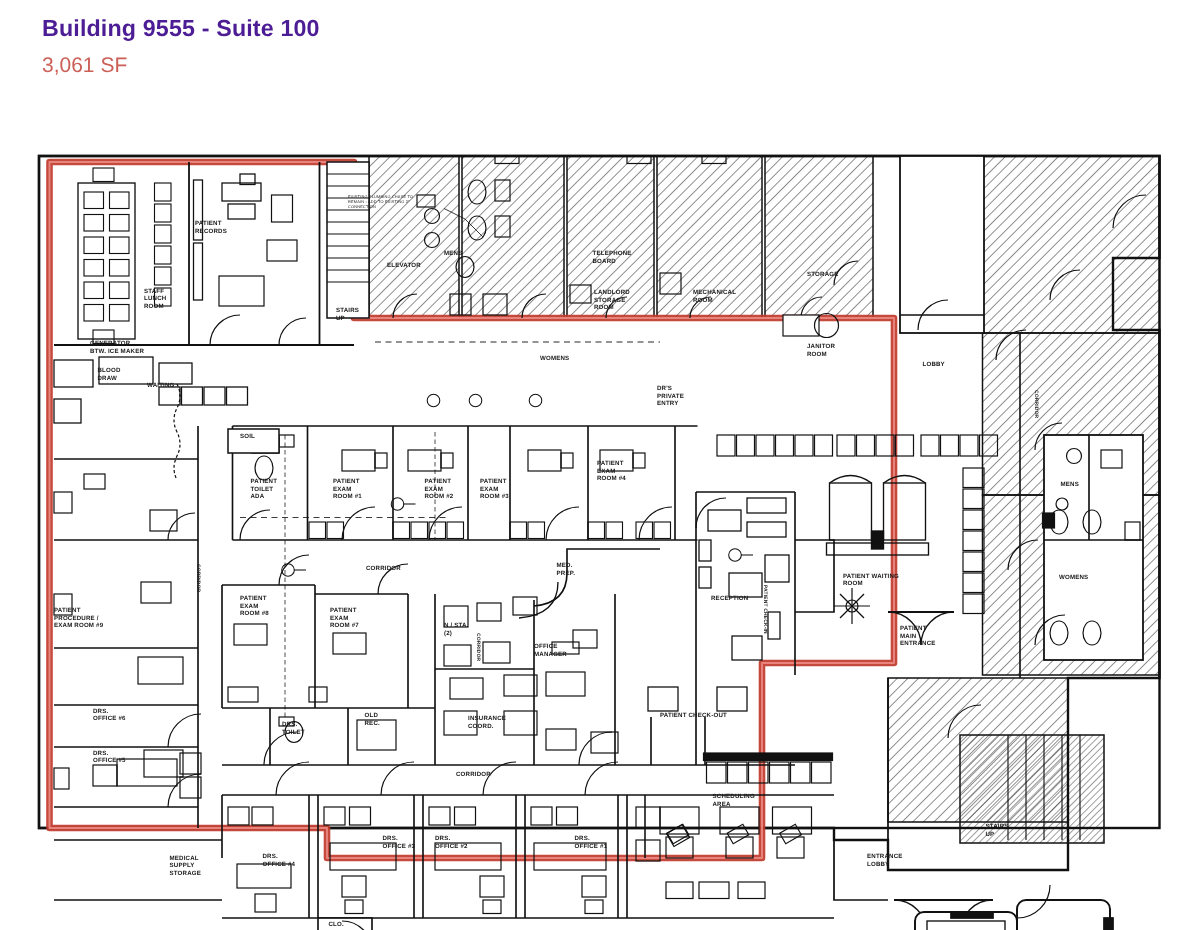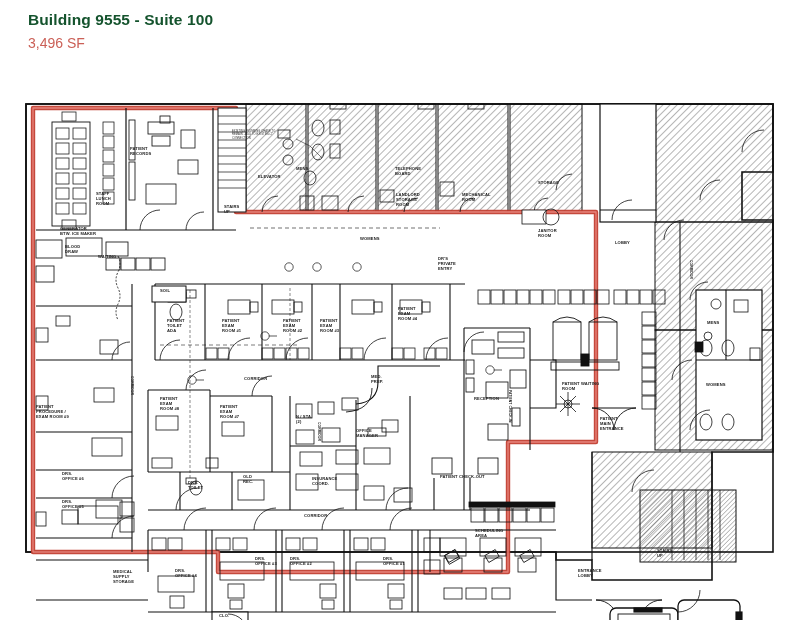--- a/index.html
+++ b/index.html
@@ -18,21 +18,21 @@
   
   #header {
     position: absolute;
     left: 28px;
     top: 10px;
     width: 500px;
   }
   #plan-title {
     font-size: 15.5px;
     font-weight: bold;
-    color: #14532d;
+    color: #4c1d95;
     letter-spacing: 0.1px;
     line-height: 1.35;
     margin: 0;
   }
   #plan-area {
     font-size: 14px;
     font-weight: normal;
     color: #cb6057;
     line-height: 1.35;
     margin: 3px 0 0 0;
@@ -61,21 +61,21 @@
     letter-spacing: 0.12px;
   }
   .rmlabel.tiny { font-size: 3.3px; }
   .rmlabel.mini { font-size: 2.6px; font-weight: normal; }
 </style>
 </head>
 <body>
 
 <div id="header">
   <div id="plan-title">Building 9555 - Suite 100</div>
-  <div id="plan-area">3,496 SF</div>
+  <div id="plan-area">3,061 SF</div>
 </div>
 
 <div id="plan-wrap">
 <svg id="plan-svg" viewBox="0 0 793 560" xmlns="http://www.w3.org/2000/svg">
 
   <defs>
     <pattern id="hatch45" width="5" height="5" patternUnits="userSpaceOnUse" patternTransform="rotate(45)">
       <line x1="0" y1="0" x2="0" y2="5" stroke="#2a2a2a" stroke-width="0.7"></line>
     </pattern>
     <pattern id="hatchDense" width="3.2" height="3.2" patternUnits="userSpaceOnUse" patternTransform="rotate(45)">

